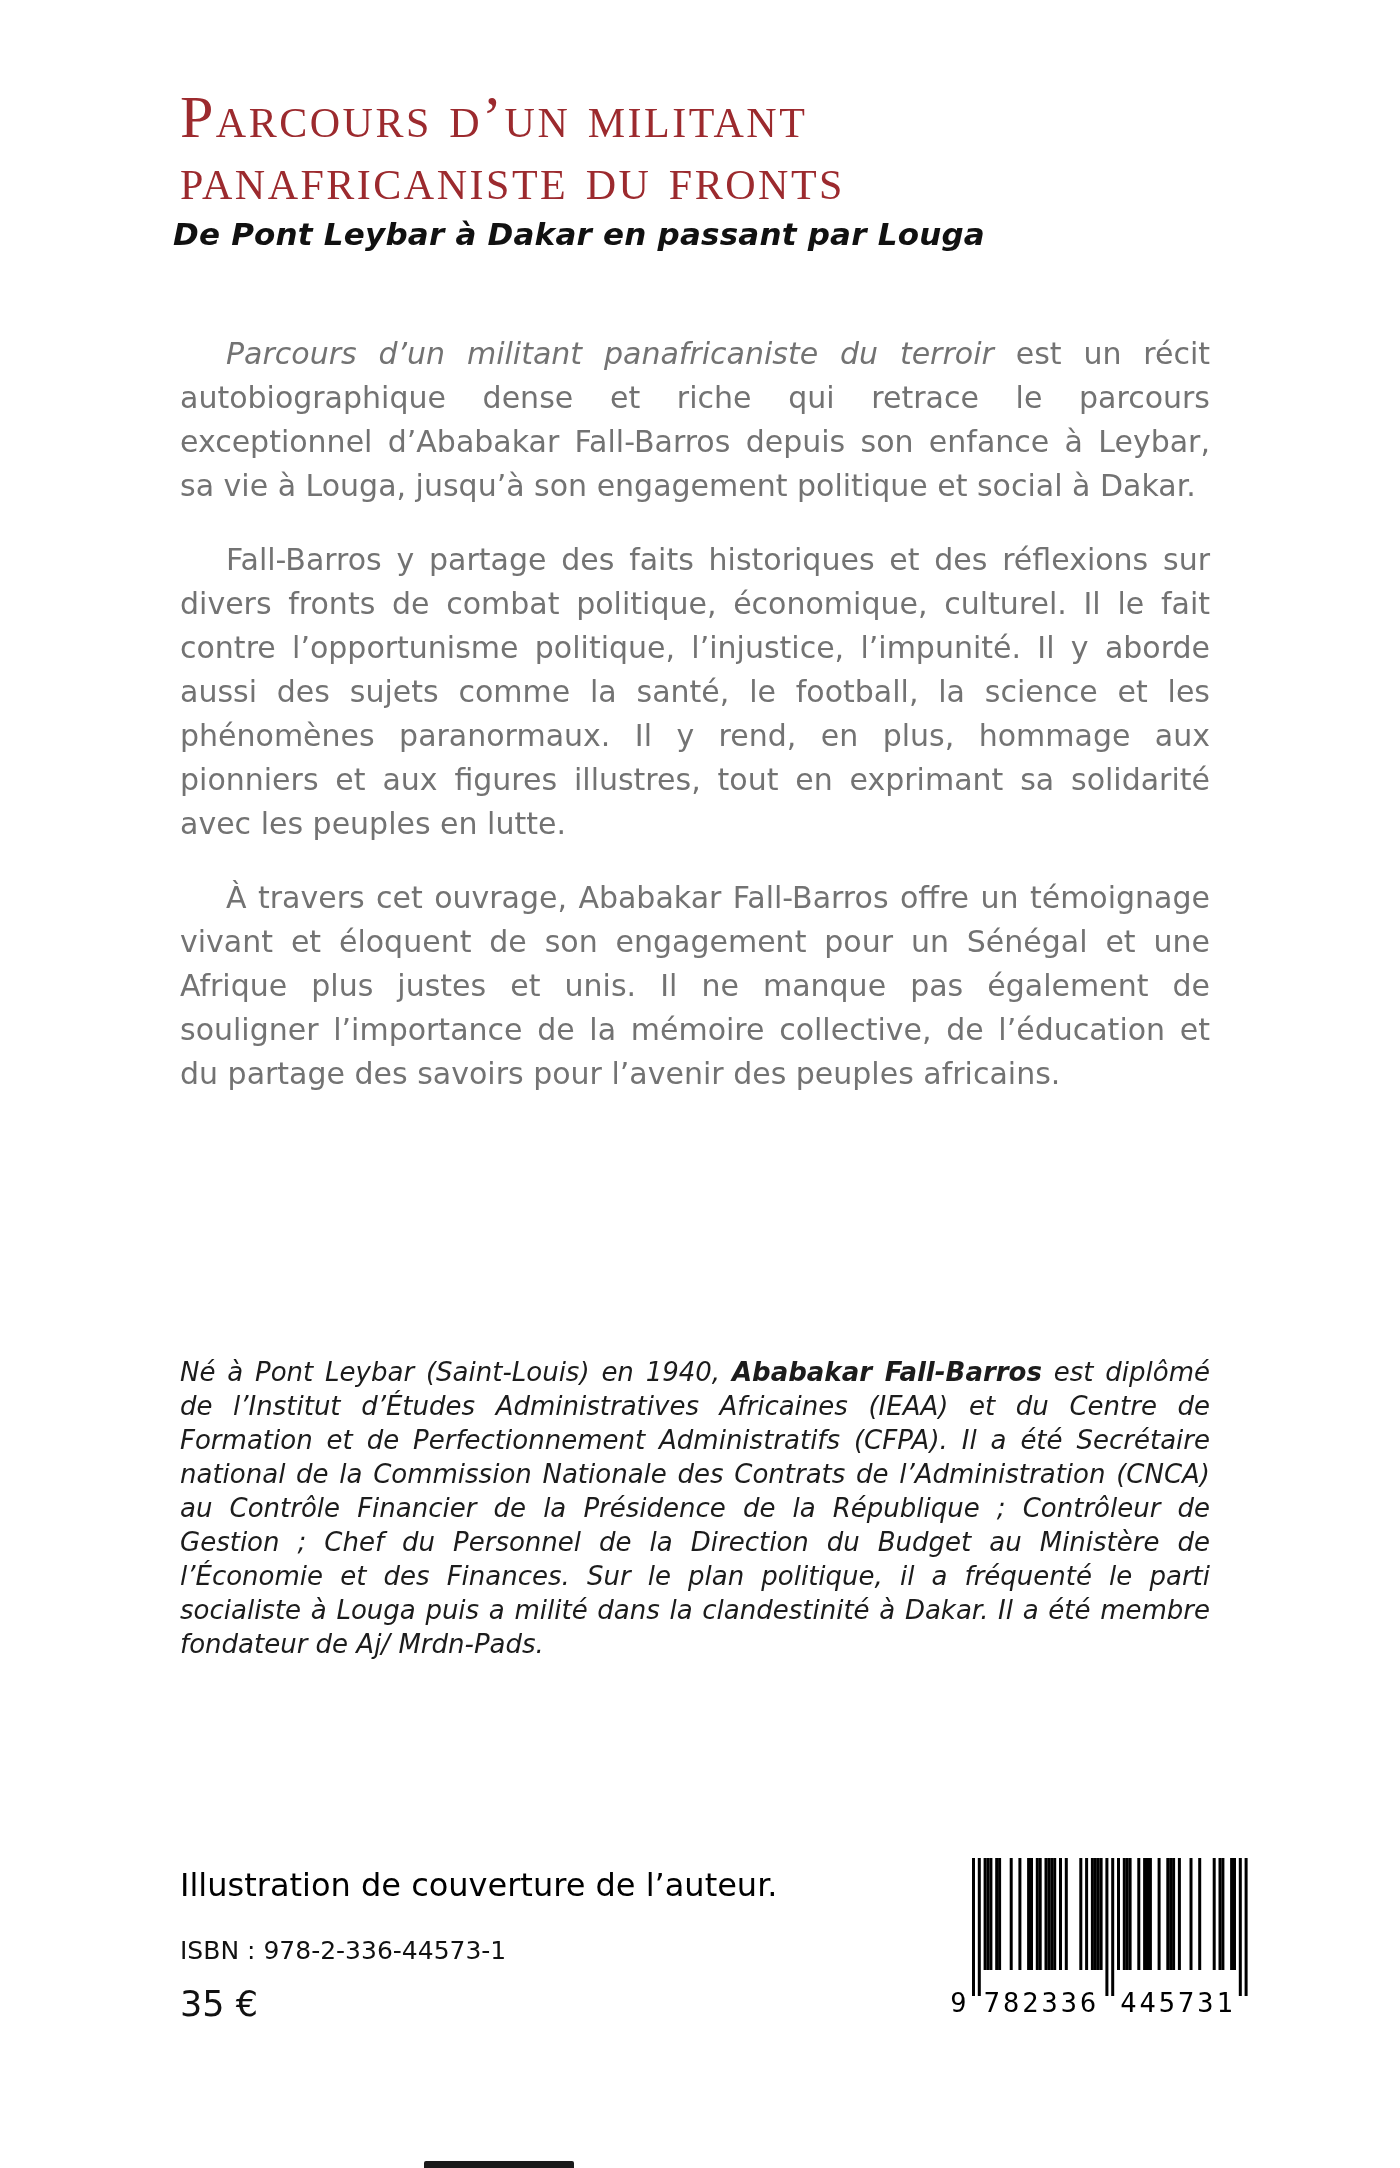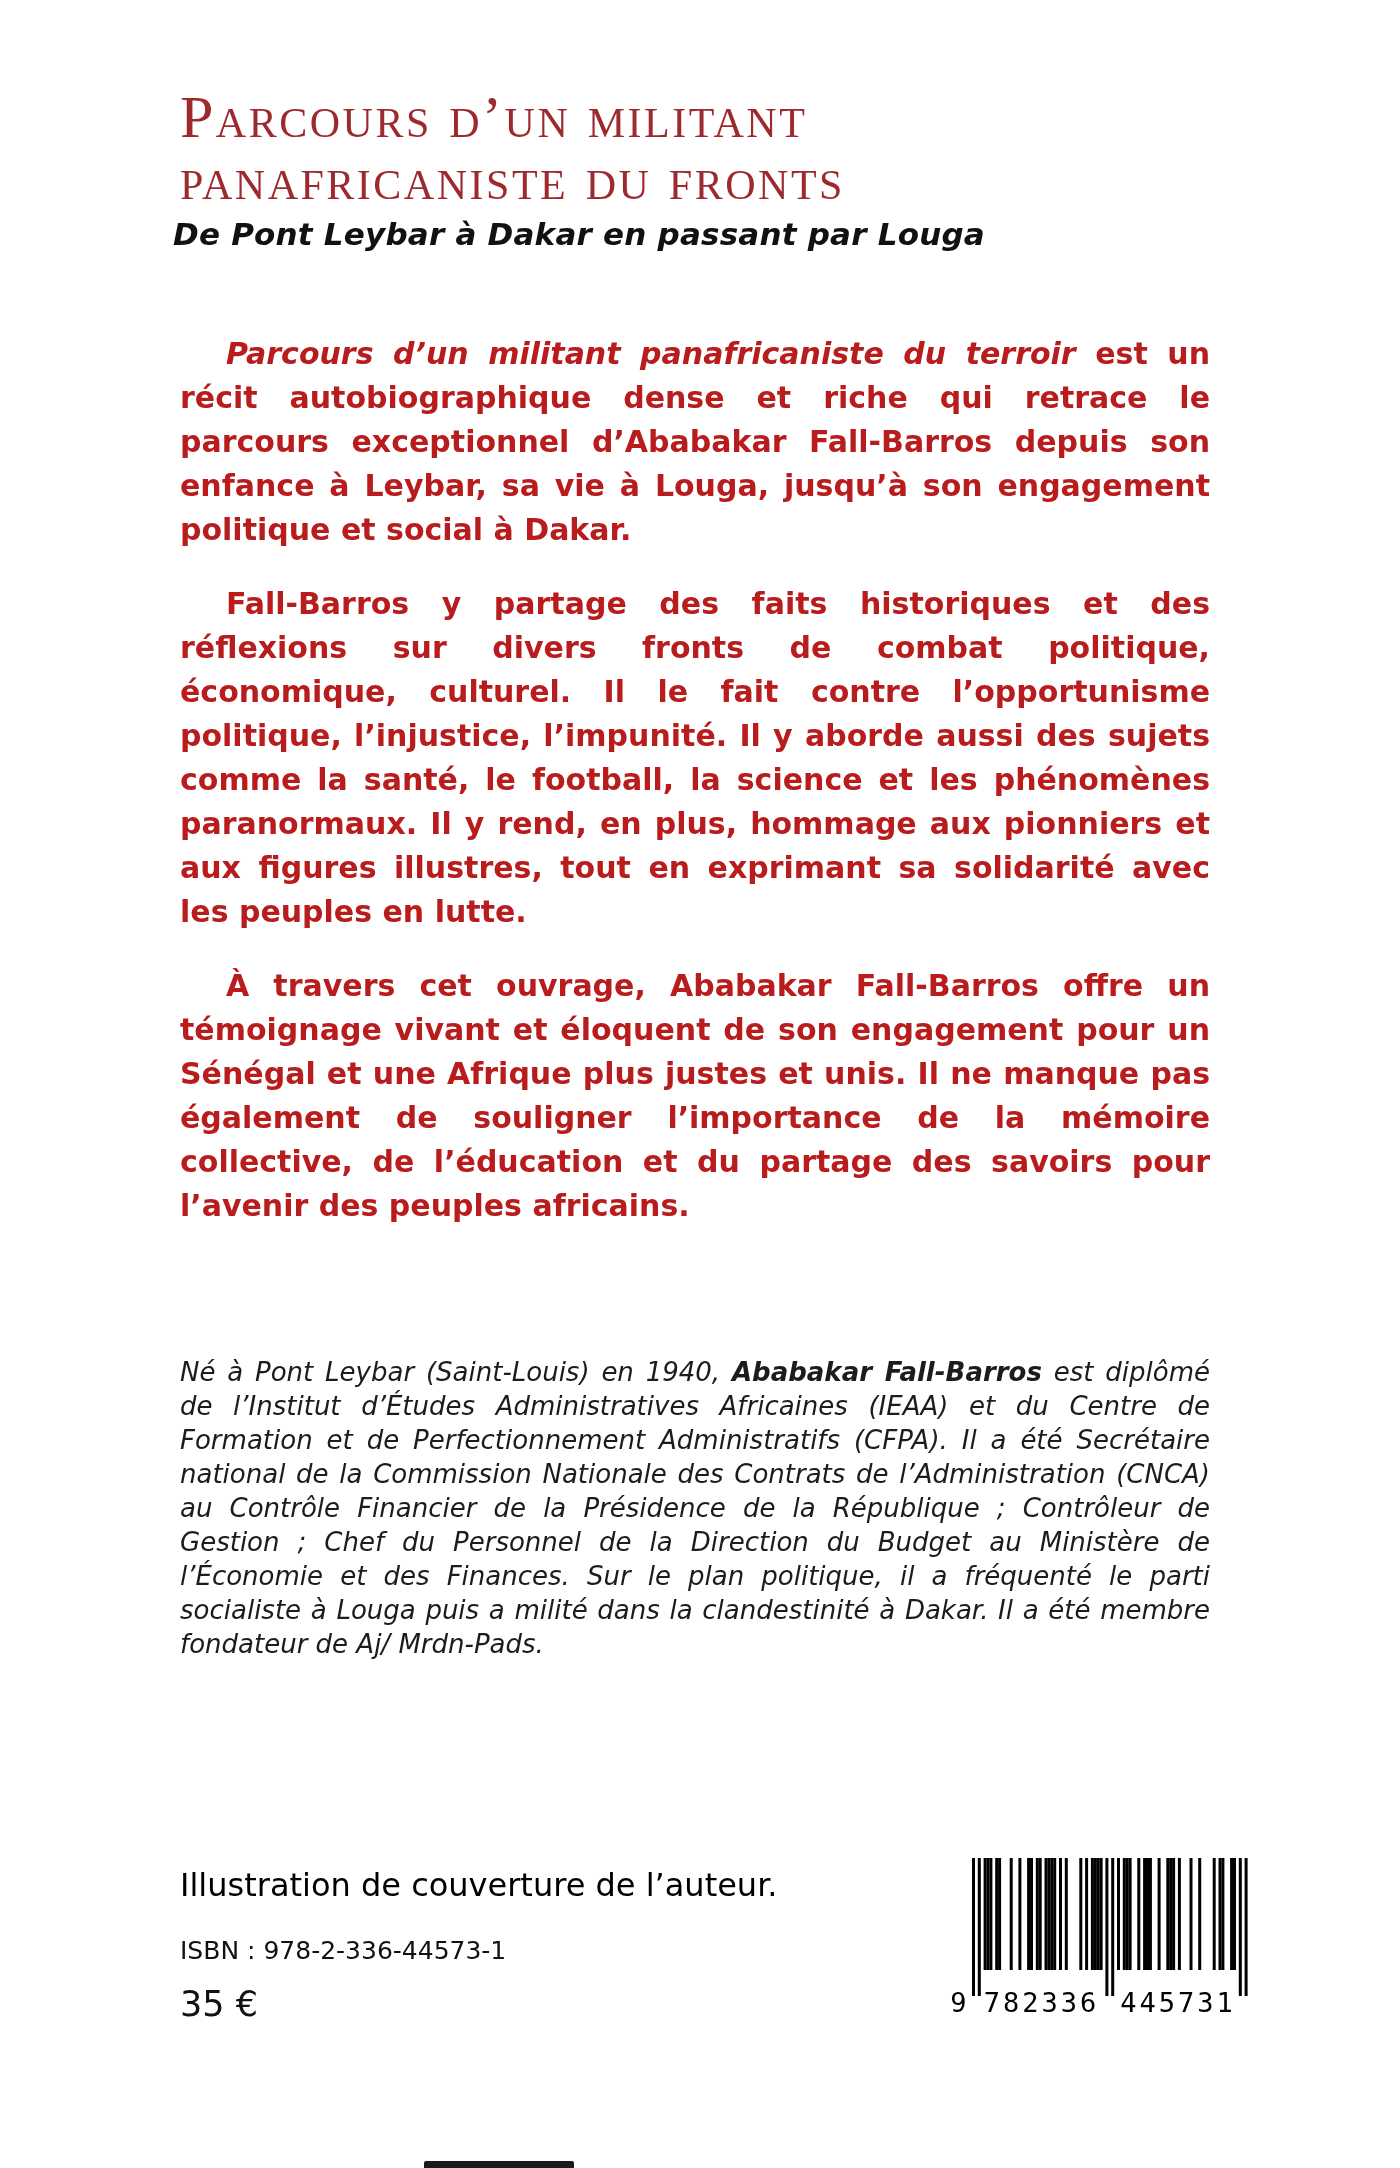--- a/index.html
+++ b/index.html
@@ -37,22 +37,21 @@
     letter-spacing:0.2px;
   }
   .body-text{
     position:absolute;
     left:180px;
     top:332px;
     width:1030px;
     font-size:30px;
     line-height:44px;
     text-align:justify;
-    color:#b91c1c;
-    font-weight:bold;
+    color:#737373;
   }
   .body-text p{
     margin:0 0 30px 0;
     text-indent:46px;
   }
   .run.italic{font-style:italic;}
   .run.bold-italic{font-style:italic;font-weight:700;}
   .bio{
     position:absolute;
     left:180px;

